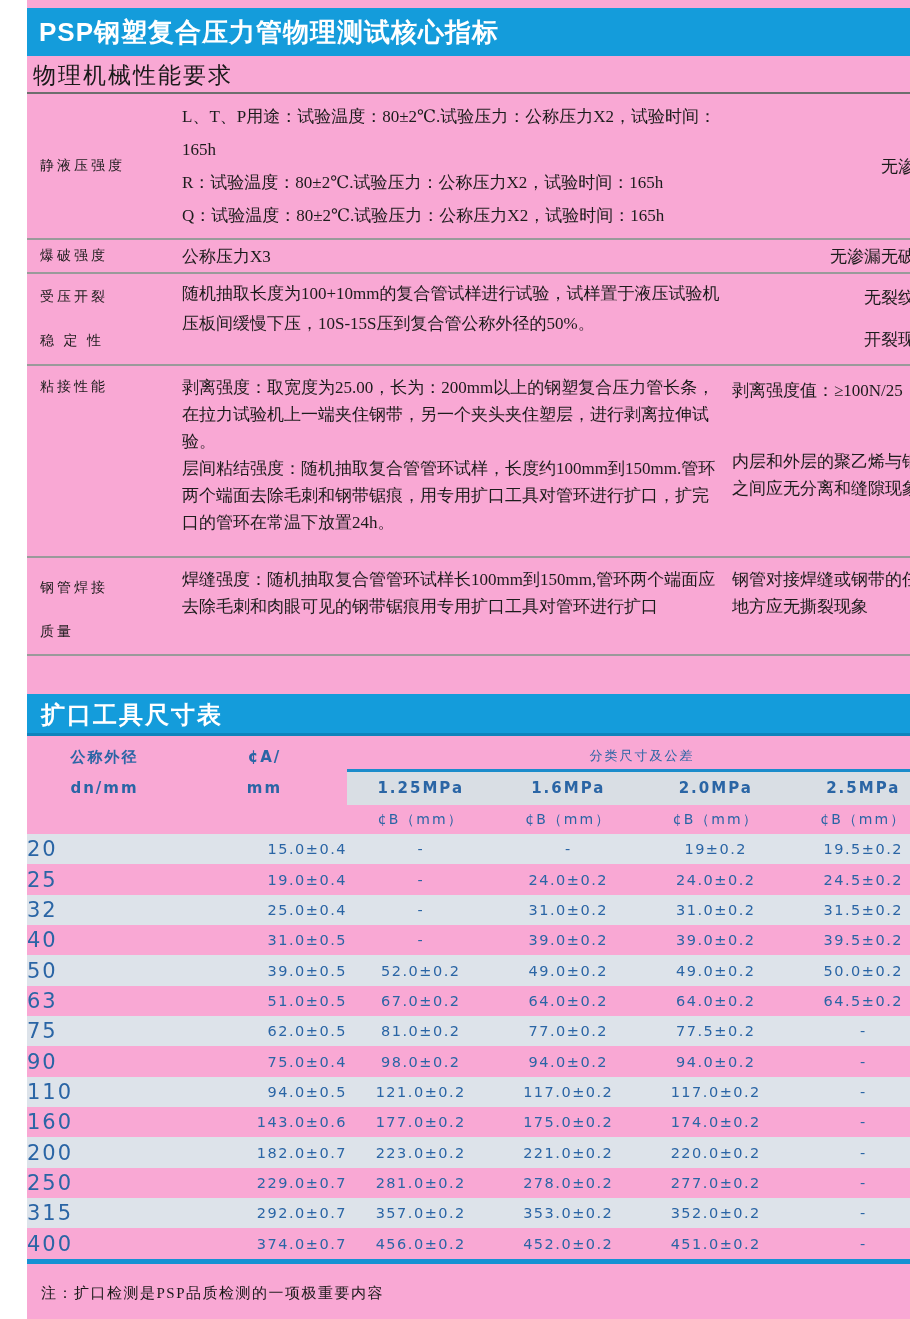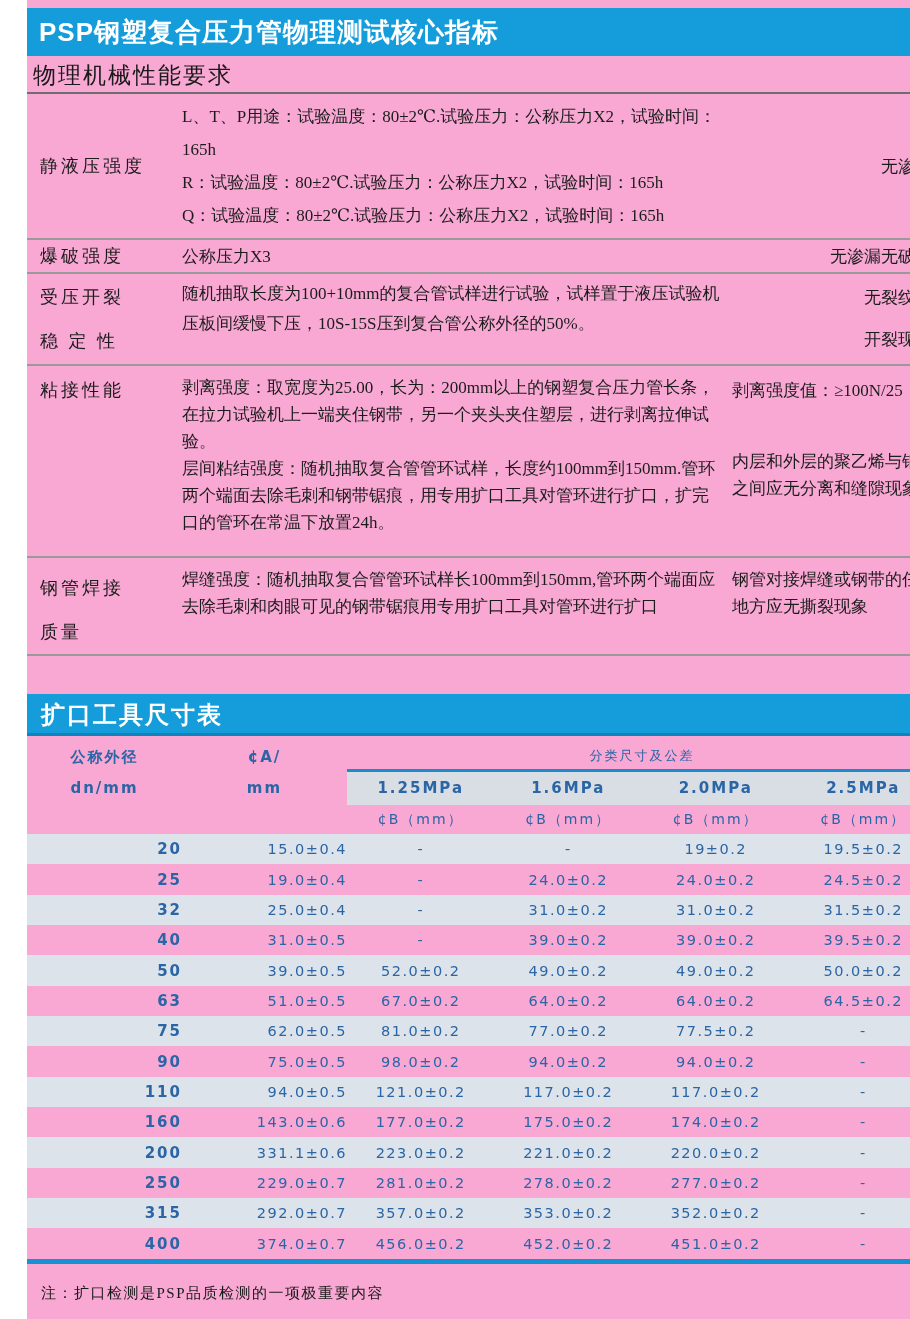--- a/index.html
+++ b/index.html
@@ -17,21 +17,21 @@
   .bar2 { margin-top:38px; height:42px; line-height:42px; font-size:24px; padding-left:14px; letter-spacing:2px;
           border-bottom:3px solid var(--accent_dark,#0f83bc); }
   .subtitle { font-size:23px; color:#1a1a1a; height:36px; line-height:40px; padding-left:6px; letter-spacing:2px; }
 
   
   .t1 { border-top:2px solid #6e6e6e; color:#1c1c1c; }
   .t1-hd { display:flex; align-items:center; height:31px; border-bottom:2px solid #8a8a8a; font-size:17px; }
   .t1-hd .c-item { padding-left:14px; letter-spacing:2px; }
   .t1-hd .c-ind  { margin-left:auto; margin-right:70px; letter-spacing:2px; }
   .t1-row { display:flex; border-bottom:2px solid #9a9a9a; }
-  .t1-item { width:155px; padding-left:13px; font-size:18px; letter-spacing:3px; }
+  .t1-item { width:155px; padding-left:13px; font-size:14px; letter-spacing:3px; }
   .t1-desc { width:540px; font-size:17px; }
   .t1-ind  { flex:1; font-size:17px; }
   .r1 { min-height:130px; align-items:center; }
   .r1 .t1-desc { line-height:33px; padding:6px 0; }
   .r1 .t1-ind, .r2 .t1-ind, .r3 .t1-ind { text-align:right; padding-right:5px; }
   .r2 { height:34px; align-items:center; }
   .r3 { min-height:92px; }
   .r3 .t1-item { align-self:center; line-height:44px; }
   .r3 .t1-desc { line-height:30px; padding:5px 0; }
   .r3 .t1-ind  { align-self:center; line-height:42px; }
@@ -53,21 +53,21 @@
   .hl1 { height:36px; line-height:42px; text-align:center; font-weight:bold; font-size:15px; letter-spacing:2px; }
   .hl2 { height:33px; line-height:33px; text-align:center; font-weight:bold; font-size:15px; letter-spacing:2px; }
   .hg-title { height:36px; line-height:40px; text-align:center; font-size:13px; letter-spacing:2px;
               border-bottom:3px solid var(--line_blue,#1b8ccb); }
   .hg-mpa { display:flex; height:33px; background:var(--mpa_row_bg,#d9dee4); }
   .hg-mpa > div { flex:1; text-align:center; line-height:33px; font-weight:bold; font-size:15px; letter-spacing:2px; }
   .hg-phib { display:flex; height:29px; }
   .hg-phib > div { flex:1; text-align:center; line-height:29px; font-size:14px; letter-spacing:2px; }
   .t2-body .drow { display:flex; height:30.35px; align-items:center; font-size:14.5px; letter-spacing:1.5px; }
   .t2-body .drow.odd { background:var(--stripe_bg,#dde3ea); }
-  .drow .c0 { width:155px; text-align:right; font-weight:bold; font-size:15px; letter-spacing:2px; }
+  .drow .c0 { width:155px; text-align:left; font-weight:normal; font-size:21px; letter-spacing:2px; }
   .drow .c1 { width:165px; text-align:right; }
   .drow .cb { flex:1; text-align:center; }
   .bottom-line { height:5px; background:var(--bottom_line,#1691d3); }
   .note { margin-top:20px; padding-left:14px; font-size:15px; color:#1a1a1a; letter-spacing:1.5px; }
 </style>
 </head>
 <body>
 
 <div class="page">
 
@@ -229,21 +229,21 @@
         <div class="drow odd">
           <div class="c0">75</div>
           <div class="c1">62.0±0.5</div>
           <div class="cb">81.0±0.2</div>
           <div class="cb">77.0±0.2</div>
           <div class="cb">77.5±0.2</div>
           <div class="cb">-</div>
         </div>
         <div class="drow">
           <div class="c0">90</div>
-          <div class="c1">75.0±0.5</div>
+          <div class="c1">75.0±0.4</div>
           <div class="cb">98.0±0.2</div>
           <div class="cb">94.0±0.2</div>
           <div class="cb">94.0±0.2</div>
           <div class="cb">-</div>
         </div>
         <div class="drow odd">
           <div class="c0">110</div>
           <div class="c1">94.0±0.5</div>
           <div class="cb">121.0±0.2</div>
           <div class="cb">117.0±0.2</div>
@@ -253,21 +253,21 @@
         <div class="drow">
           <div class="c0">160</div>
           <div class="c1">143.0±0.6</div>
           <div class="cb">177.0±0.2</div>
           <div class="cb">175.0±0.2</div>
           <div class="cb">174.0±0.2</div>
           <div class="cb">-</div>
         </div>
         <div class="drow odd">
           <div class="c0">200</div>
-          <div class="c1">331.1±0.6</div>
+          <div class="c1">182.0±0.7</div>
           <div class="cb">223.0±0.2</div>
           <div class="cb">221.0±0.2</div>
           <div class="cb">220.0±0.2</div>
           <div class="cb">-</div>
         </div>
         <div class="drow">
           <div class="c0">250</div>
           <div class="c1">229.0±0.7</div>
           <div class="cb">281.0±0.2</div>
           <div class="cb">278.0±0.2</div>

